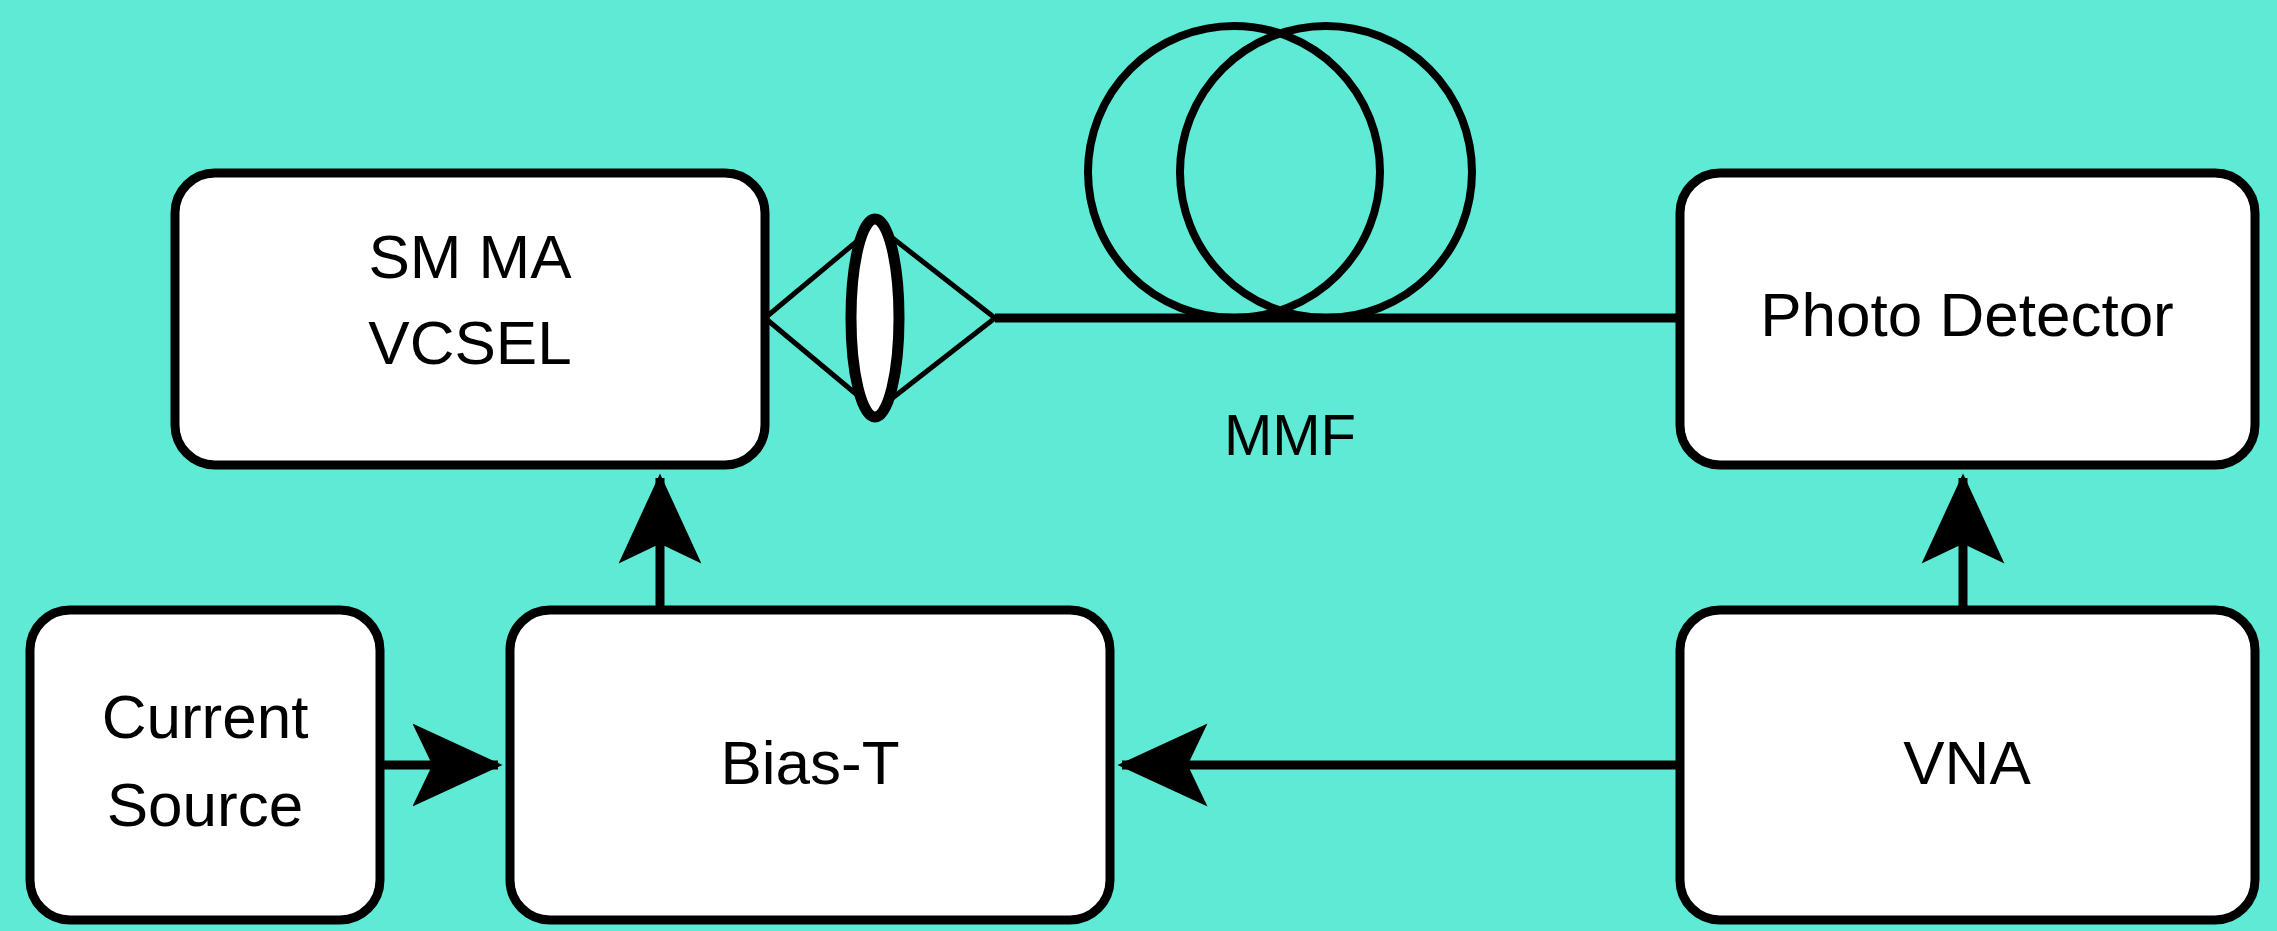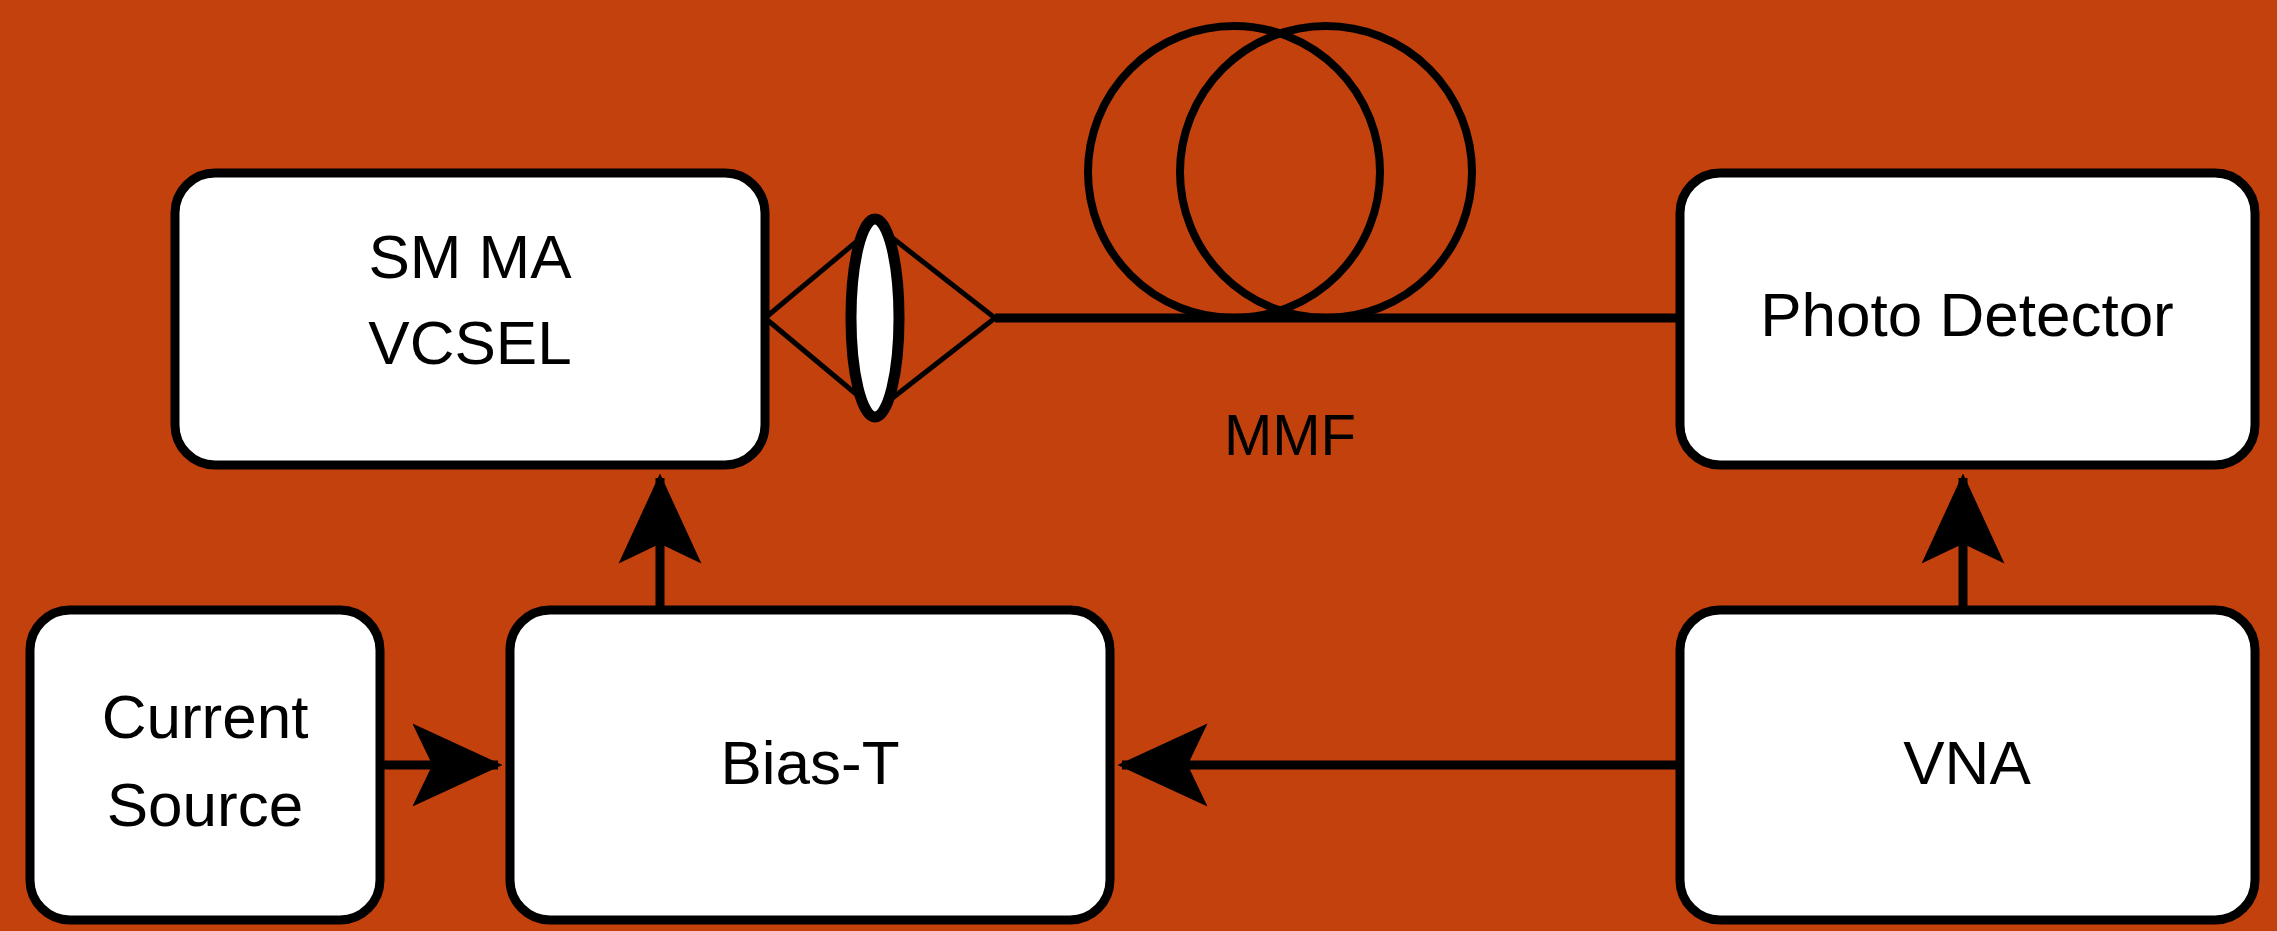--- a/index.html
+++ b/index.html
@@ -4,21 +4,21 @@
 <style>
   html, body {
     margin: 0;
     padding: 0;
     background: #ffffff;
   }
   #canvas {
     position: relative;
     width: 2277px;
     height: 931px;
-    background: #c2410c;
+    background: #5eead4;
     overflow: hidden;
     font-family: "Liberation Sans", sans-serif;
   }
   #diagram-svg {
     position: absolute;
     top: 0;
     left: 0;
     width: 2277px;
     height: 931px;
   }

